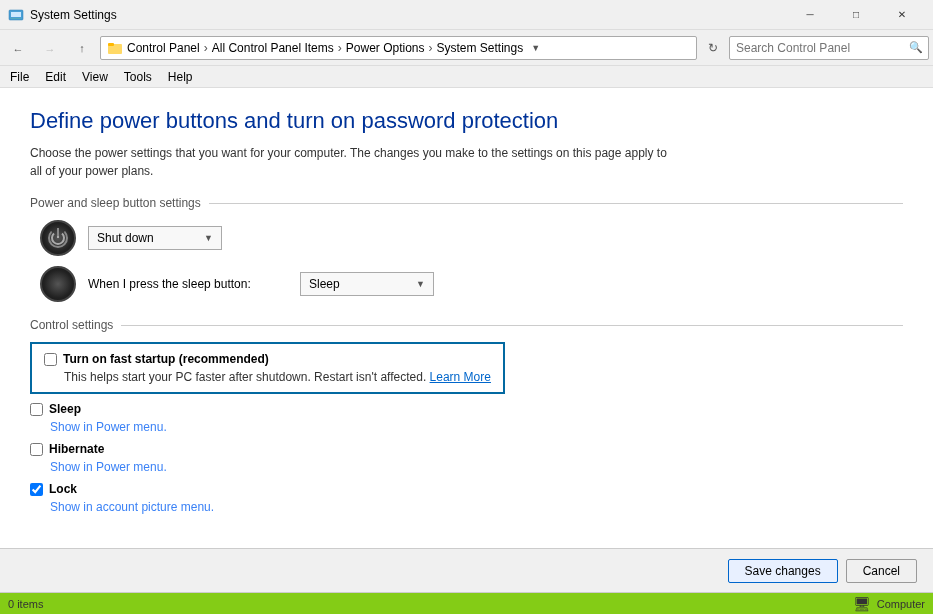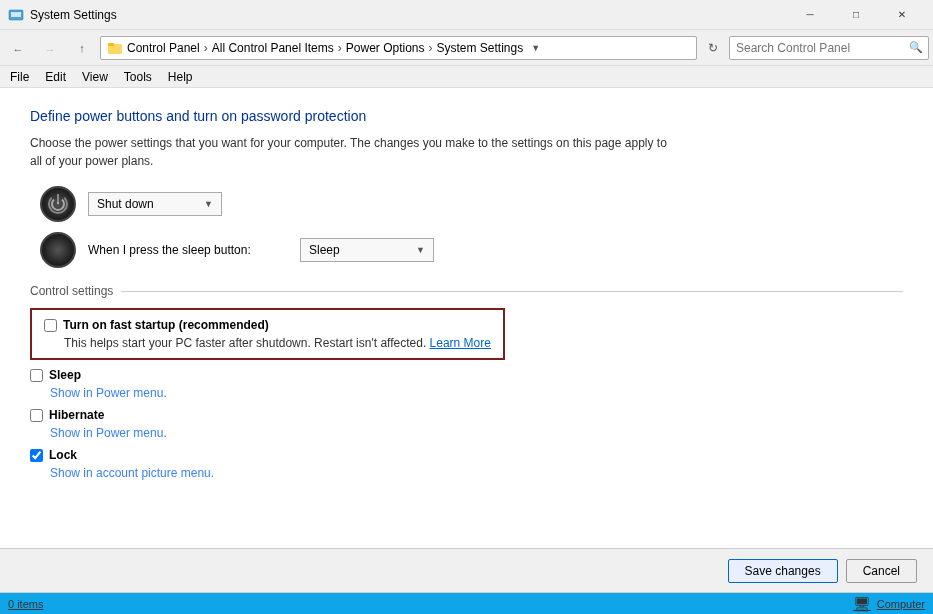--- a/index.html
+++ b/index.html
@@ -174,21 +174,21 @@
       overflow: hidden;
     }
 
     .content-area {
       flex: 1;
       padding: 20px 30px 10px 30px;
       overflow-y: auto;
     }
 
     .page-title {
-      font-size: 14px;
+      font-size: 22px;
       color: #003399;
       font-weight: normal;
       margin-bottom: 10px;
     }
     .page-description {
       font-size: 12px;
       color: #333;
       margin-bottom: 16px;
       max-width: 650px;
       line-height: 1.5;
@@ -301,21 +301,21 @@
       font-size: 9px;
       color: #555;
     }
 
     
     .shutdown-section {
       margin-top: 4px;
     }
 
     .fast-startup-box {
-      border: 2px solid #7f1d1d;
+      border: 2px solid #0369a1;
       padding: 8px 12px;
       margin-bottom: 8px;
       display: inline-block;
       min-width: 450px;
     }
     .fast-startup-row {
       display: flex;
       align-items: center;
       gap: 6px;
       margin-bottom: 4px;
@@ -371,29 +371,28 @@
       border-radius: 2px;
     }
     .footer-btn.primary {
       background: #e8f0ff;
       border-color: #0066cc;
     }
 
     
     .status-bar {
       height: 22px;
-      background: #0ea5e9;
+      background: #84cc16;
       border-top: 1px solid #ccc;
       display: flex;
       align-items: center;
       padding: 0 8px;
       justify-content: space-between;
       font-size: 11px;
       color: #333;
-      text-decoration: underline;
     }
     .status-right {
       display: flex;
       align-items: center;
       gap: 6px;
     }
     .computer-icon-small {
       font-size: 14px;
     }
   </style>
@@ -449,20 +448,23 @@
   <span class="menu-item">Tools</span>
   <span class="menu-item">Help</span>
 </div>
 
 <div class="main-content">
   <div class="content-area">
 
     <div class="page-title">Define power buttons and turn on password protection</div>
     <div class="page-description">Choose the power settings that you want for your computer. The changes you make to the settings on this page apply to all of your power plans.</div>
 
+    <div class="section-header">
+      <span>Power and sleep button settings</span>
+    </div>
 
     <div class="button-settings">
 
       <div class="button-row">
         <div class="power-icon">
           <div class="power-icon-line"></div>
           <svg width="20" height="20" viewBox="0 0 20 20">
             <path d="M10 3 L10 10" stroke="#aaa" stroke-width="2" fill="none"></path>
             <path d="M6 5.5 A6 6 0 1 0 14 5.5" stroke="#aaa" stroke-width="2" fill="none"></path>
           </svg>

